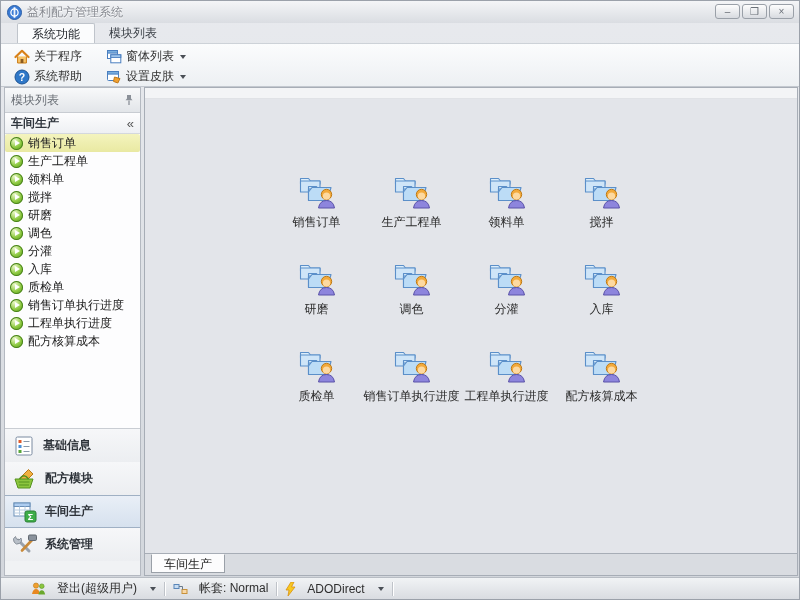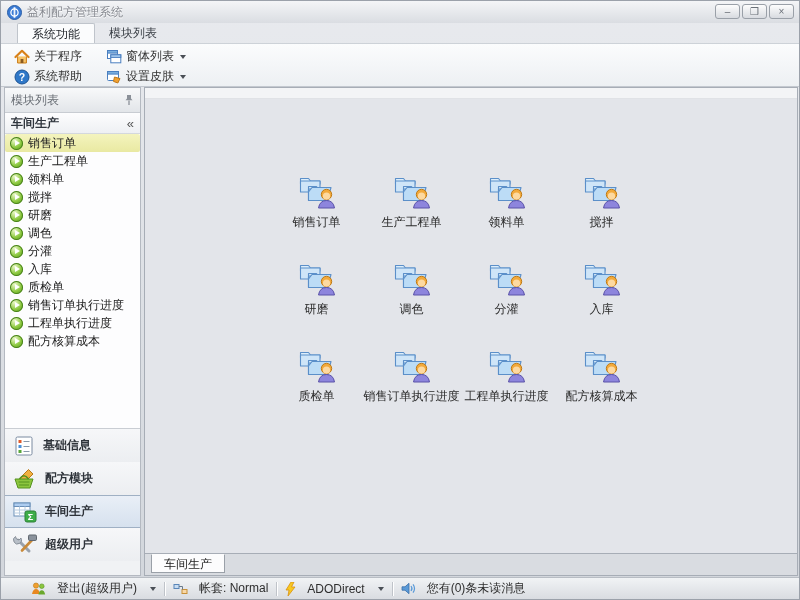--- a/index.html
+++ b/index.html
@@ -227,21 +227,21 @@
         </svg>
         <span>车间生产</span>
       </div>
       <div class="sb-section">
         <svg width="24" height="22" viewBox="0 0 24 22">
           <path d="M5 6 L16 17" stroke="#9aa2ac" stroke-width="3" stroke-linecap="round"></path>
           <path d="M2.5 2.5 a4 4 0 1 0 5.5 1.5 l-2 2 -2.5-1 -1-2.5 z" fill="#b8bfc8" stroke="#7a828c" stroke-width="0.8"></path>
           <path d="M19.5 5.5 L9 16.5" stroke="#c98a3a" stroke-width="2.6" stroke-linecap="round"></path>
           <rect x="15.5" y="1" width="8" height="5.5" rx="1.2" fill="#8a929c" stroke="#5f666e"></rect>
         </svg>
-        <span>超级用户</span>
+        <span>系统管理</span>
       </div>
     </div>
   </div>
 
   <div class="mainarea">
     <div class="main-panel">
       <div class="main-topstrip"></div>
       <div class="grid">
 
         <div class="grid-row">
@@ -462,23 +462,15 @@
     </div>
     <div class="sb-sep"></div>
     <div class="sb-stat">
       <svg width="11" height="14" viewBox="0 0 11 14">
         <path d="M6 0 L1 8 h3 L3 14 L10 5 H6.5 L9 0 z" fill="#f8c820" stroke="#d89010" stroke-width="0.8"></path>
       </svg>
       <span>ADODirect</span>
       <span class="drop-arrow"></span>
     </div>
     <div class="sb-sep"></div>
-    <div class="sb-stat">
-      <svg width="15" height="13" viewBox="0 0 15 13">
-        <path d="M1 4.8 h3 L8 1.3 v10.4 L4 8.2 H1 z" fill="#5a9ad8" stroke="#3a6fa8" stroke-width="0.8"></path>
-        <path d="M10 4 q2 2.5 0 5" fill="none" stroke="#5a9ad8" stroke-width="1.2"></path>
-        <path d="M12 2.4 q3 4 0 8.2" fill="none" stroke="#5a9ad8" stroke-width="1.2"></path>
-      </svg>
-      <span>您有(0)条未读消息</span>
-    </div>
   </div>
 
 </div>
 
 </body></html>

